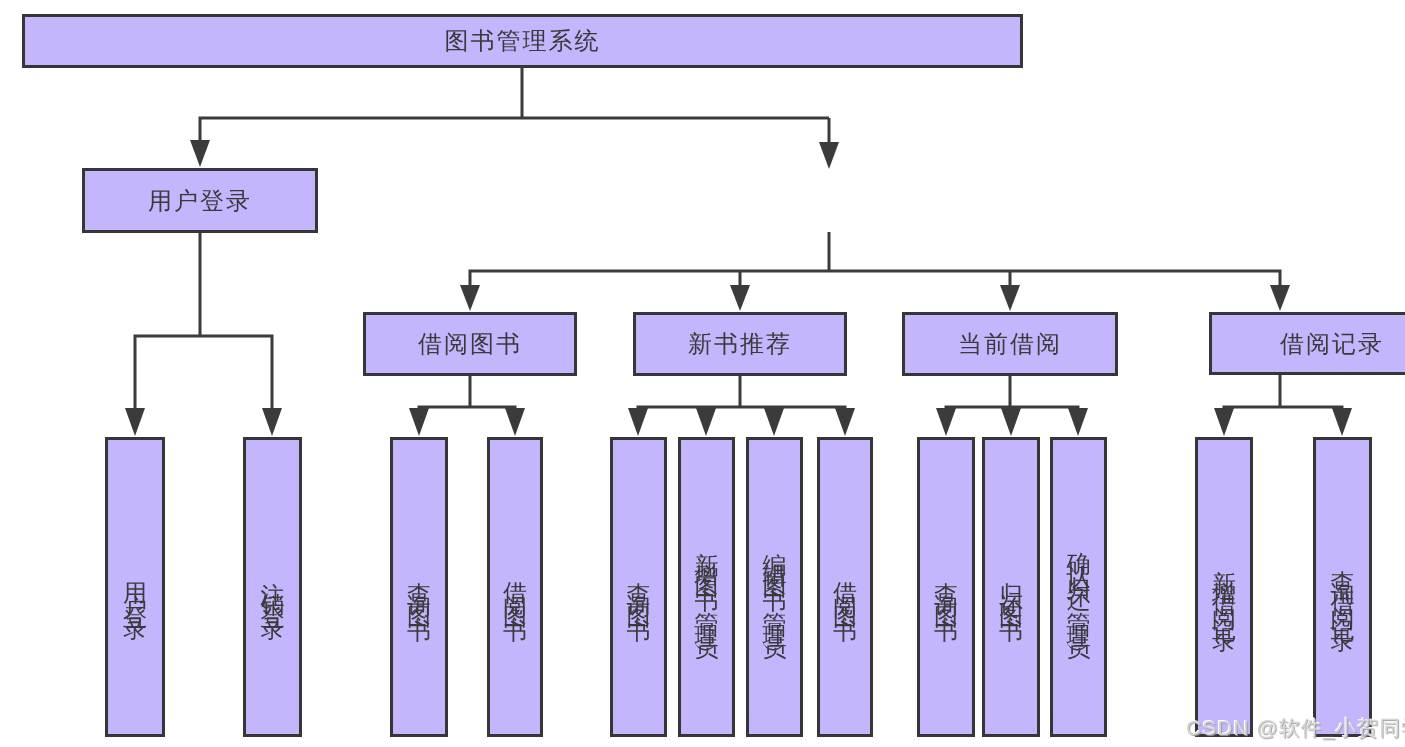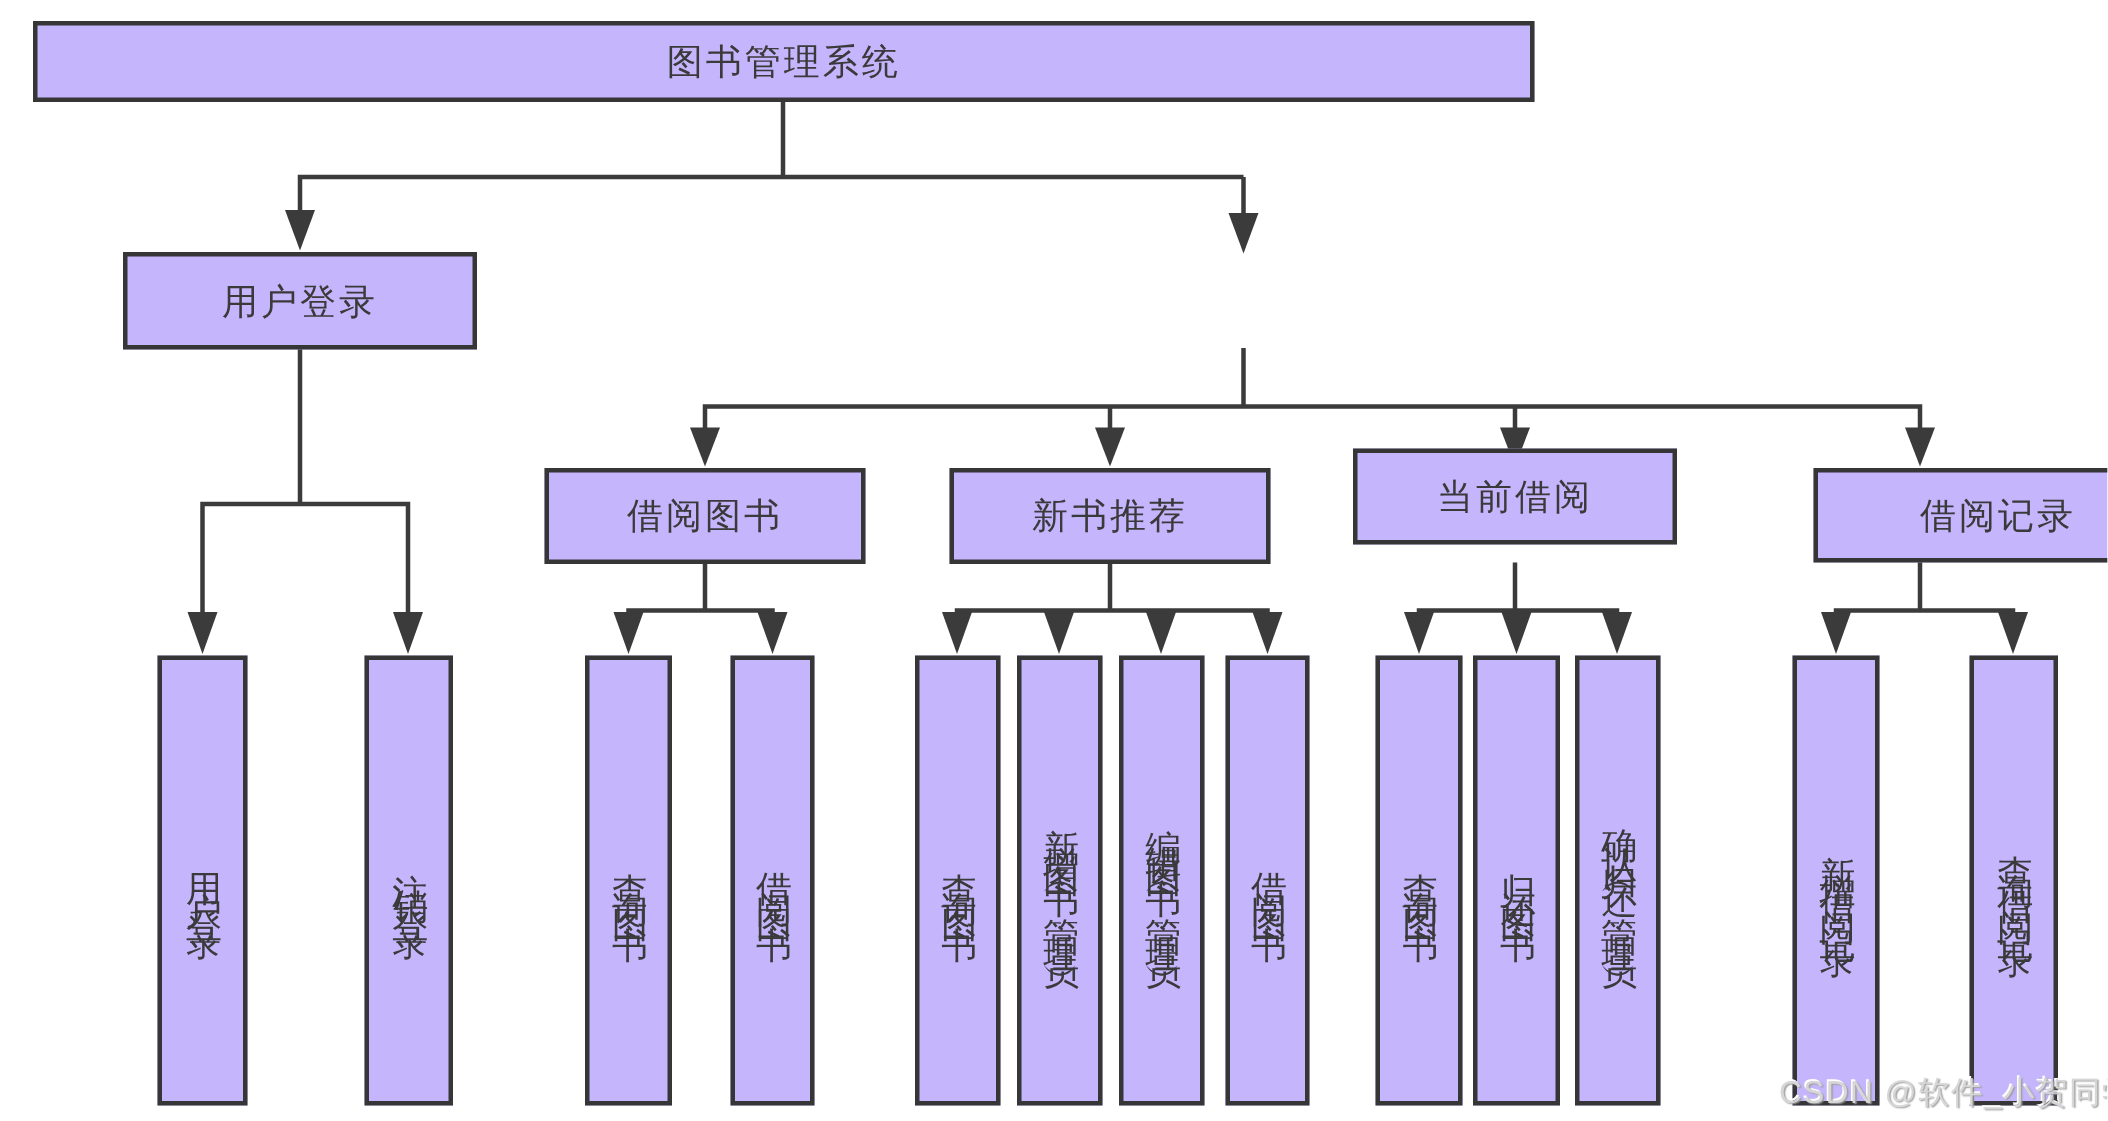--- a/index.html
+++ b/index.html
@@ -104,21 +104,21 @@
   <div class="node hbox" style="left:82px;top:168px;width:236px;height:65px;">
     <span class="hlabel">用户登录</span>
   </div>
 
   <div class="node hbox" style="left:363px;top:312px;width:214px;height:64px;">
     <span class="hlabel">借阅图书</span>
   </div>
   <div class="node hbox" style="left:633px;top:312px;width:214px;height:64px;">
     <span class="hlabel">新书推荐</span>
   </div>
-  <div class="node hbox" style="left:902px;top:299px;width:216px;height:64px;text-align:center;">
+  <div class="node hbox" style="left:902px;top:312px;width:216px;height:64px;text-align:center;">
     <span class="hlabel">当前借阅</span>
   </div>
   <div class="node hbox" style="left:1209px;top:312px;width:246px;height:63px;text-align:right;">
     <span class="hlabel">借阅记录</span>
   </div>
 
   <div class="node vbox" style="left:105px;width:60px;">
     <span class="vlabel">用户登录</span>
   </div>
   <div class="node vbox" style="left:243px;width:59px;">

